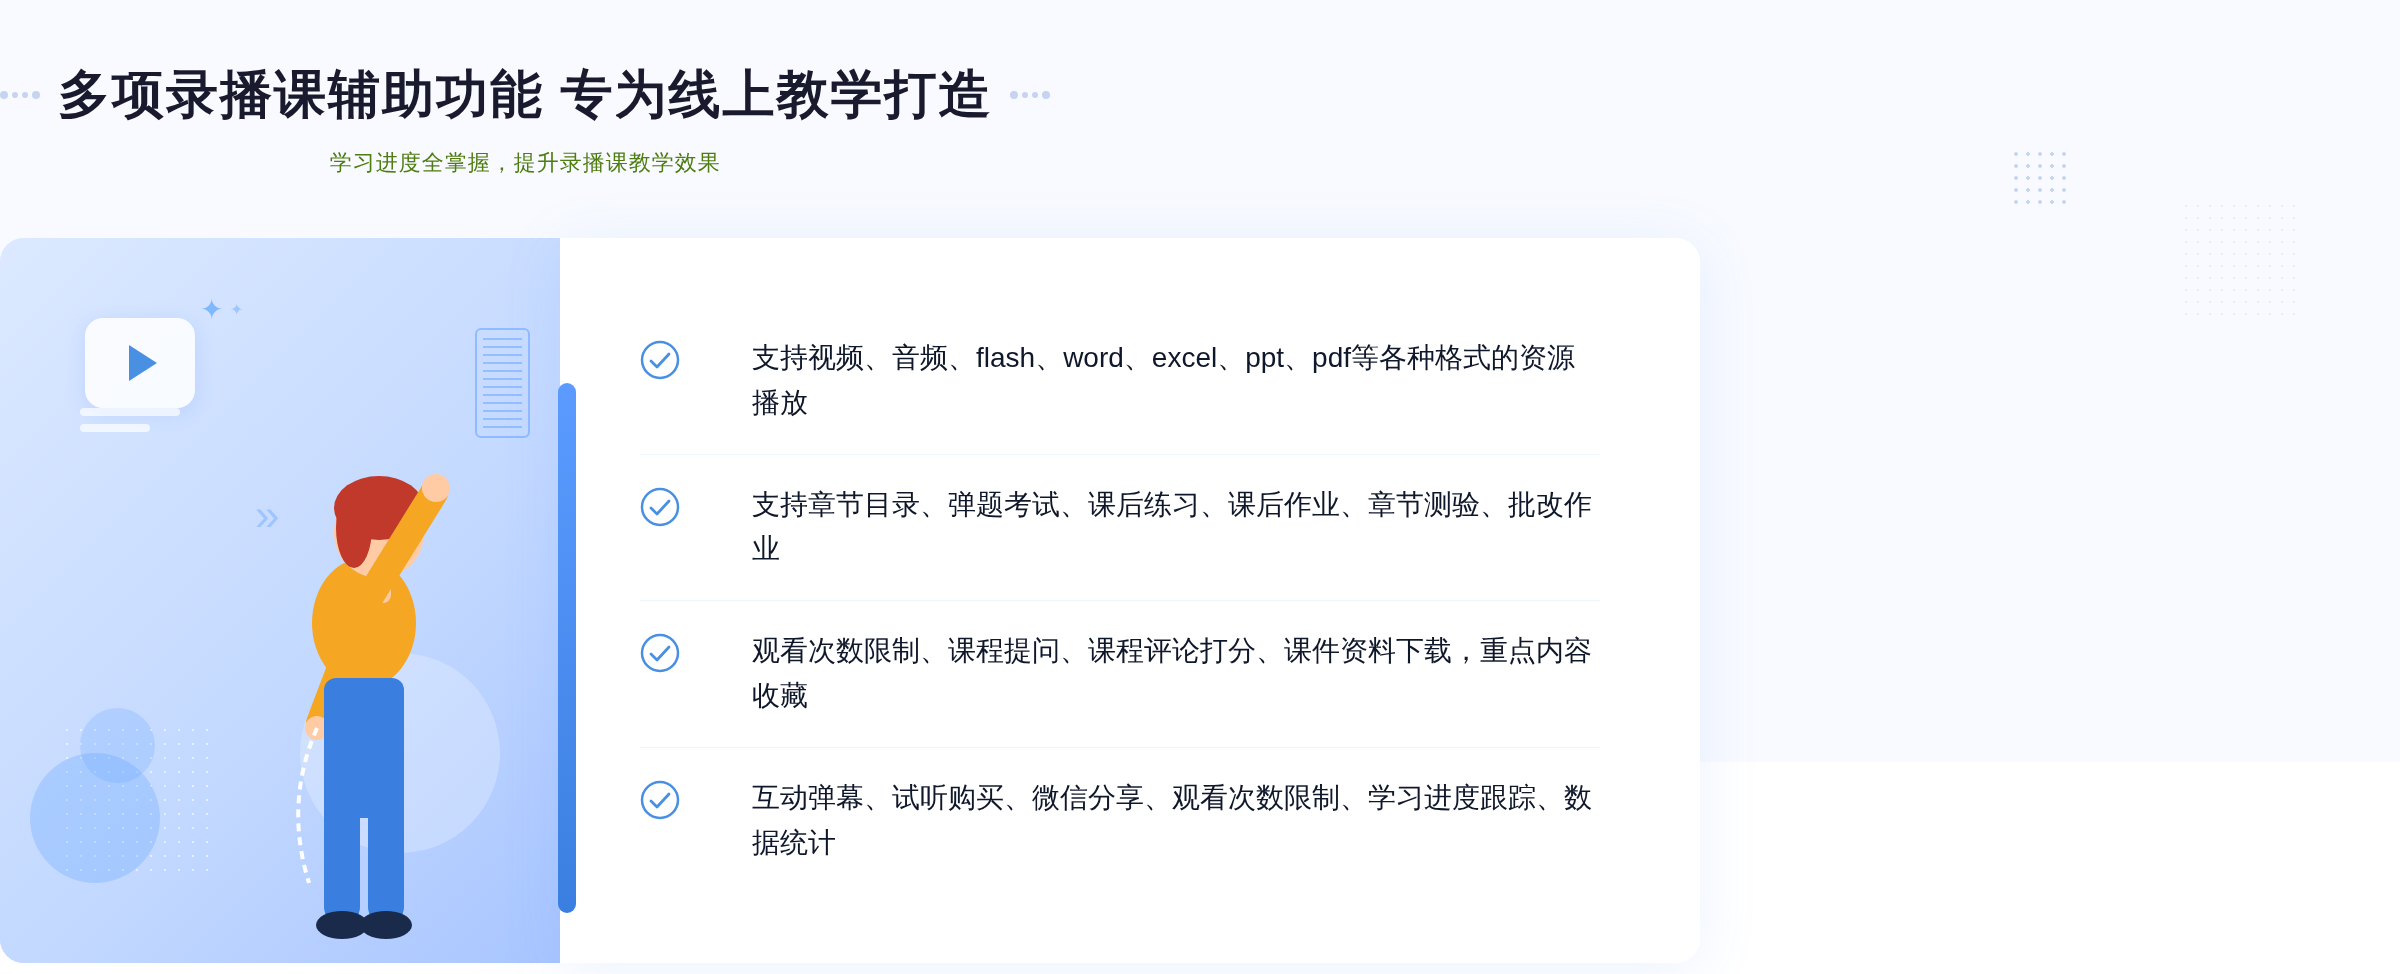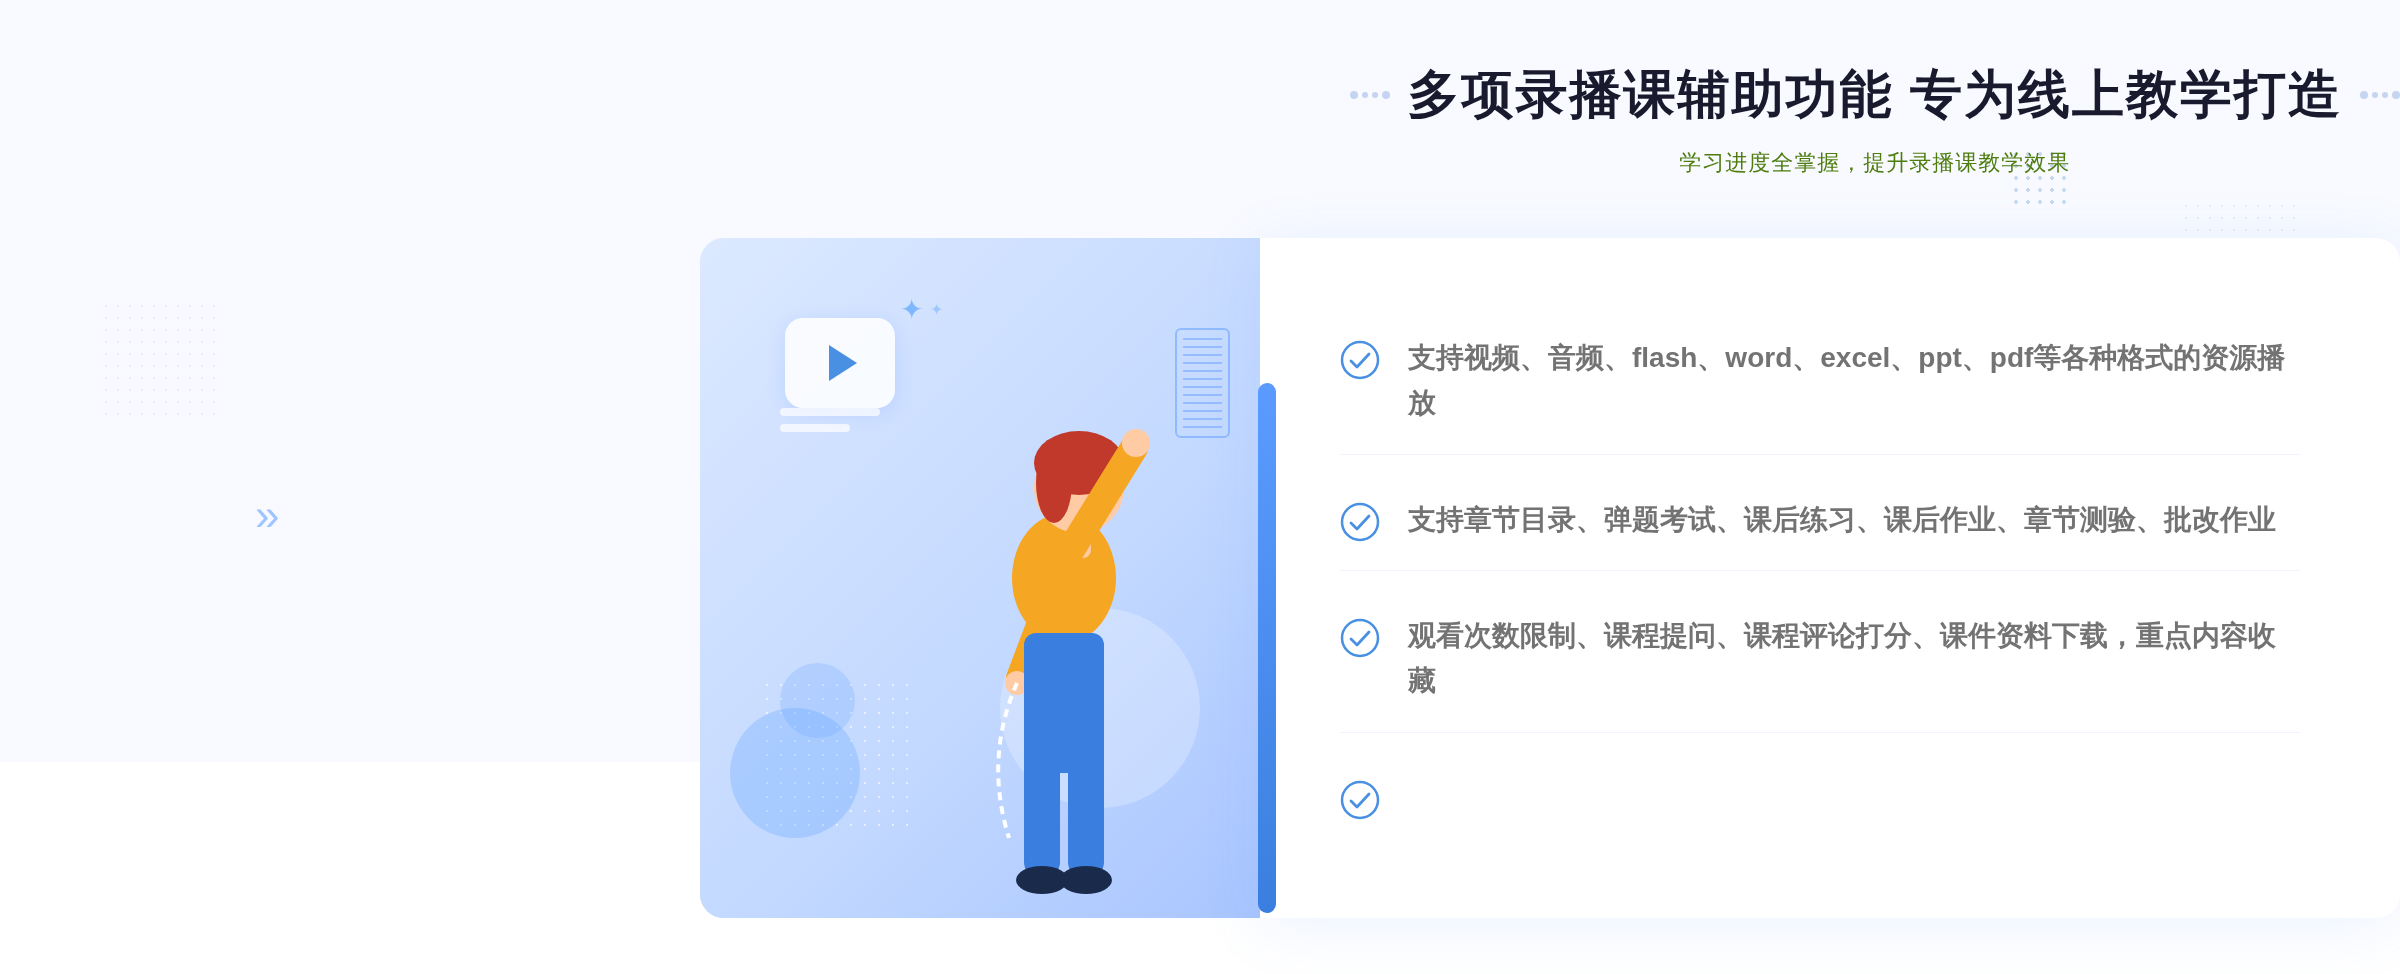--- a/index.html
+++ b/index.html
@@ -17,21 +17,21 @@
       position: relative;
     }
 
     .page-container {
       width: 2400px;
       height: 762px;
       background: #f8faff;
       position: relative;
       display: flex;
       flex-direction: column;
-      align-items: flex-end;
+      align-items: flex-start;
       padding-top: 60px;
     }
 
     
     .dot-pattern {
       position: absolute;
       width: 120px;
       height: 120px;
       background-image: radial-gradient(circle, #c5d8f8 1.5px, transparent 1.5px);
       background-size: 12px 12px;
@@ -201,23 +201,24 @@
       margin-top: 4px;
     }
 
     .check-icon svg {
       width: 40px;
       height: 40px;
     }
 
     .feature-text {
       font-size: 28px;
-      color: #737373;
+      color: #0f172a;
       line-height: 1.6;
-      font-weight: 700;
+      font-weight: 400;
+      margin-left: 44px;
     }
 
     
     .side-blue-accent {
       position: absolute;
       left: 558px;
       top: 145px;
       width: 18px;
       height: 530px;
       background: linear-gradient(180deg, #5b9bff 0%, #3a7fe0 100%);
@@ -388,20 +389,21 @@
         <span class="feature-text">观看次数限制、课程提问、课程评论打分、课件资料下载，重点内容收藏</span>
       </div>
 
       <div class="feature-item">
         <div class="check-icon">
           <svg viewBox="0 0 40 40" fill="none" xmlns="http://www.w3.org/2000/svg">
             <circle cx="20" cy="20" r="18" stroke="#4a90e2" stroke-width="2.5"></circle>
             <polyline points="11,21 17,27 29,14" stroke="#4a90e2" stroke-width="2.8" stroke-linecap="round" stroke-linejoin="round"></polyline>
           </svg>
         </div>
+        <span class="feature-text">互动弹幕、试听购买、微信分享、观看次数限制、学习进度跟踪、数据统计</span>
       </div>
 
     </div>
   </div>
 
   <div class="chevron-left">»</div>
 
   <div class="right-dots-grid"></div>
 
   <div class="dot-pattern" style="left: 100px; top: 300px; opacity: 0.4;"></div>

